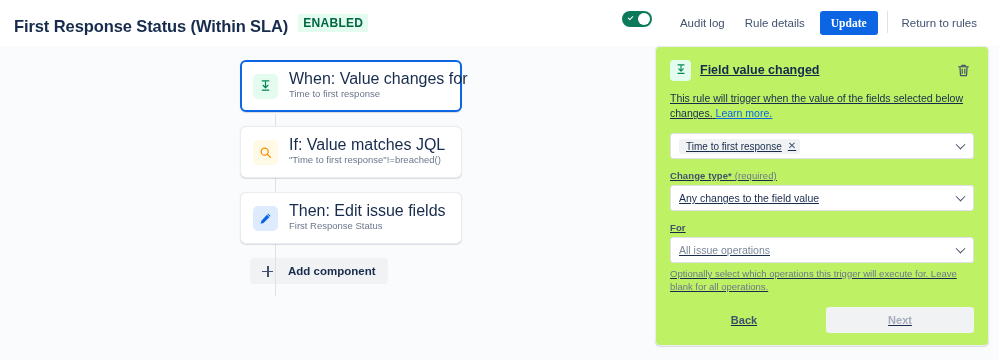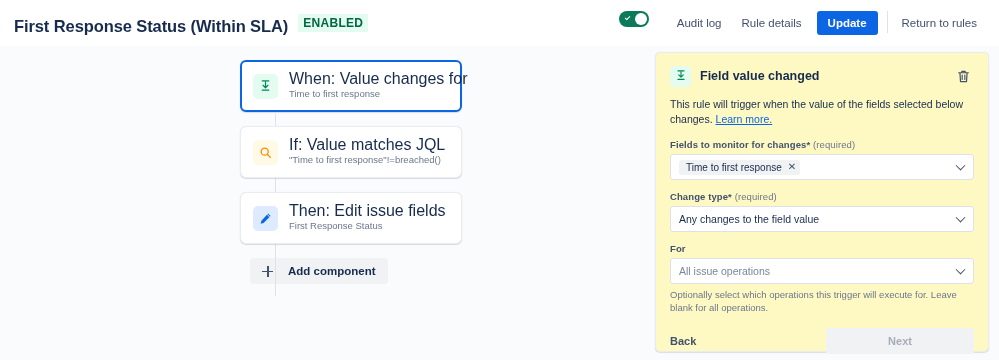--- a/index.html
+++ b/index.html
@@ -52,21 +52,21 @@
   }
   .hdr-link {
     font-size: 11.5px; color: #42526e; font-weight: 500;
     padding: 6px 10px; border-radius: 3px; cursor: pointer;
     white-space: nowrap;
   }
   .hdr-btn-update {
     font-size: 11.5px; font-weight: 600; color: #ffffff;
     background: #0c66e4; border: none; border-radius: 3px;
     padding: 6px 11px; margin: 0 5px; cursor: pointer;
-    font-family: Liberation Sans, sans-serif;
+    font-family: Liberation Serif, serif;
   }
   .hdr-sep {
     width: 1px; height: 22px; background: #dfe1e6; margin: 0 4px;
   }
 
   
   .body-area {
     position: absolute; left: 0; top: 46px;
     width: 999px; height: 314px;
     background: #fafbfc;
@@ -127,27 +127,28 @@
     position: relative; width: 11px; height: 11px; flex: 0 0 11px;
   }
   .plus-icon::before, .plus-icon::after {
     content: ""; position: absolute; background: #42526e;
   }
   .plus-icon::before { left: 5px; top: 0; width: 1.6px; height: 11px; }
   .plus-icon::after { top: 5px; left: 0; height: 1.6px; width: 11px; }
 
   
   .panel {
-    position: absolute; left: 655px; top: 6px;
+    position: absolute; left: 655px; top: 0;
     width: 334px; height: 300px;
-    background: #fef9c3;
+    background: #bef264;
     border: 1px solid #ebecf0;
     border-radius: 5px;
     box-shadow: 0 1px 1px rgba(9,30,66,0.12), 0 0 1px rgba(9,30,66,0.10);
     padding: 12px 14px;
+    text-decoration: underline;
   }
   .panel-head {
     display: flex; align-items: center; margin-bottom: 10px;
   }
   .panel-icon {
     width: 21px; height: 21px; border-radius: 4px;
     background: #e3fcef; flex: 0 0 21px;
     display: flex; align-items: center; justify-content: center;
     margin-right: 9px;
   }
@@ -209,21 +210,21 @@
   .helper-text {
     font-size: 9.5px; color: #6b778c; line-height: 13px;
     margin-top: -7px; margin-bottom: 12px;
   }
 
   .panel-actions {
     display: flex; align-items: center; gap: 8px;
     margin-top: 14px; margin-bottom: 12px;
   }
   .btn-back {
-    flex: 1; text-align: left;
+    flex: 1; text-align: center;
     font-size: 11px; font-weight: 600; color: #42526e;
     background: transparent; border: none; border-radius: 3px;
     padding: 7px 0; cursor: pointer;
     font-family: "Liberation Sans", sans-serif;
   }
   .btn-next {
     flex: 1; text-align: center;
     font-size: 11px; font-weight: 600; color: #a5adba;
     background: #f1f2f4; border: none; border-radius: 3px;
     padding: 7px 0; cursor: not-allowed;
@@ -323,24 +324,20 @@
           <path d="M6.6 6.4v4.8M9.4 6.4v4.8" stroke="#42526e" stroke-width="1.2" stroke-linecap="round"></path>
         </svg>
       </div>
     </div>
 
     <div class="panel-desc">
       <span>This rule will trigger when the value of the fields selected below changes.</span>
       <span class="link">Learn more.</span>
     </div>
 
-    <div class="field-label">
-      <span>Fields to monitor for changes</span><span class="req-star">*</span>
-      <span class="req-text">(required)</span>
-    </div>
     <div class="select-box">
       <span class="chip">
         <span>Time to first response</span>
         <span class="chip-x">✕</span>
       </span>
       <span class="chev"></span>
     </div>
 
     <div class="field-label">
       <span>Change type</span><span class="req-star">*</span>

